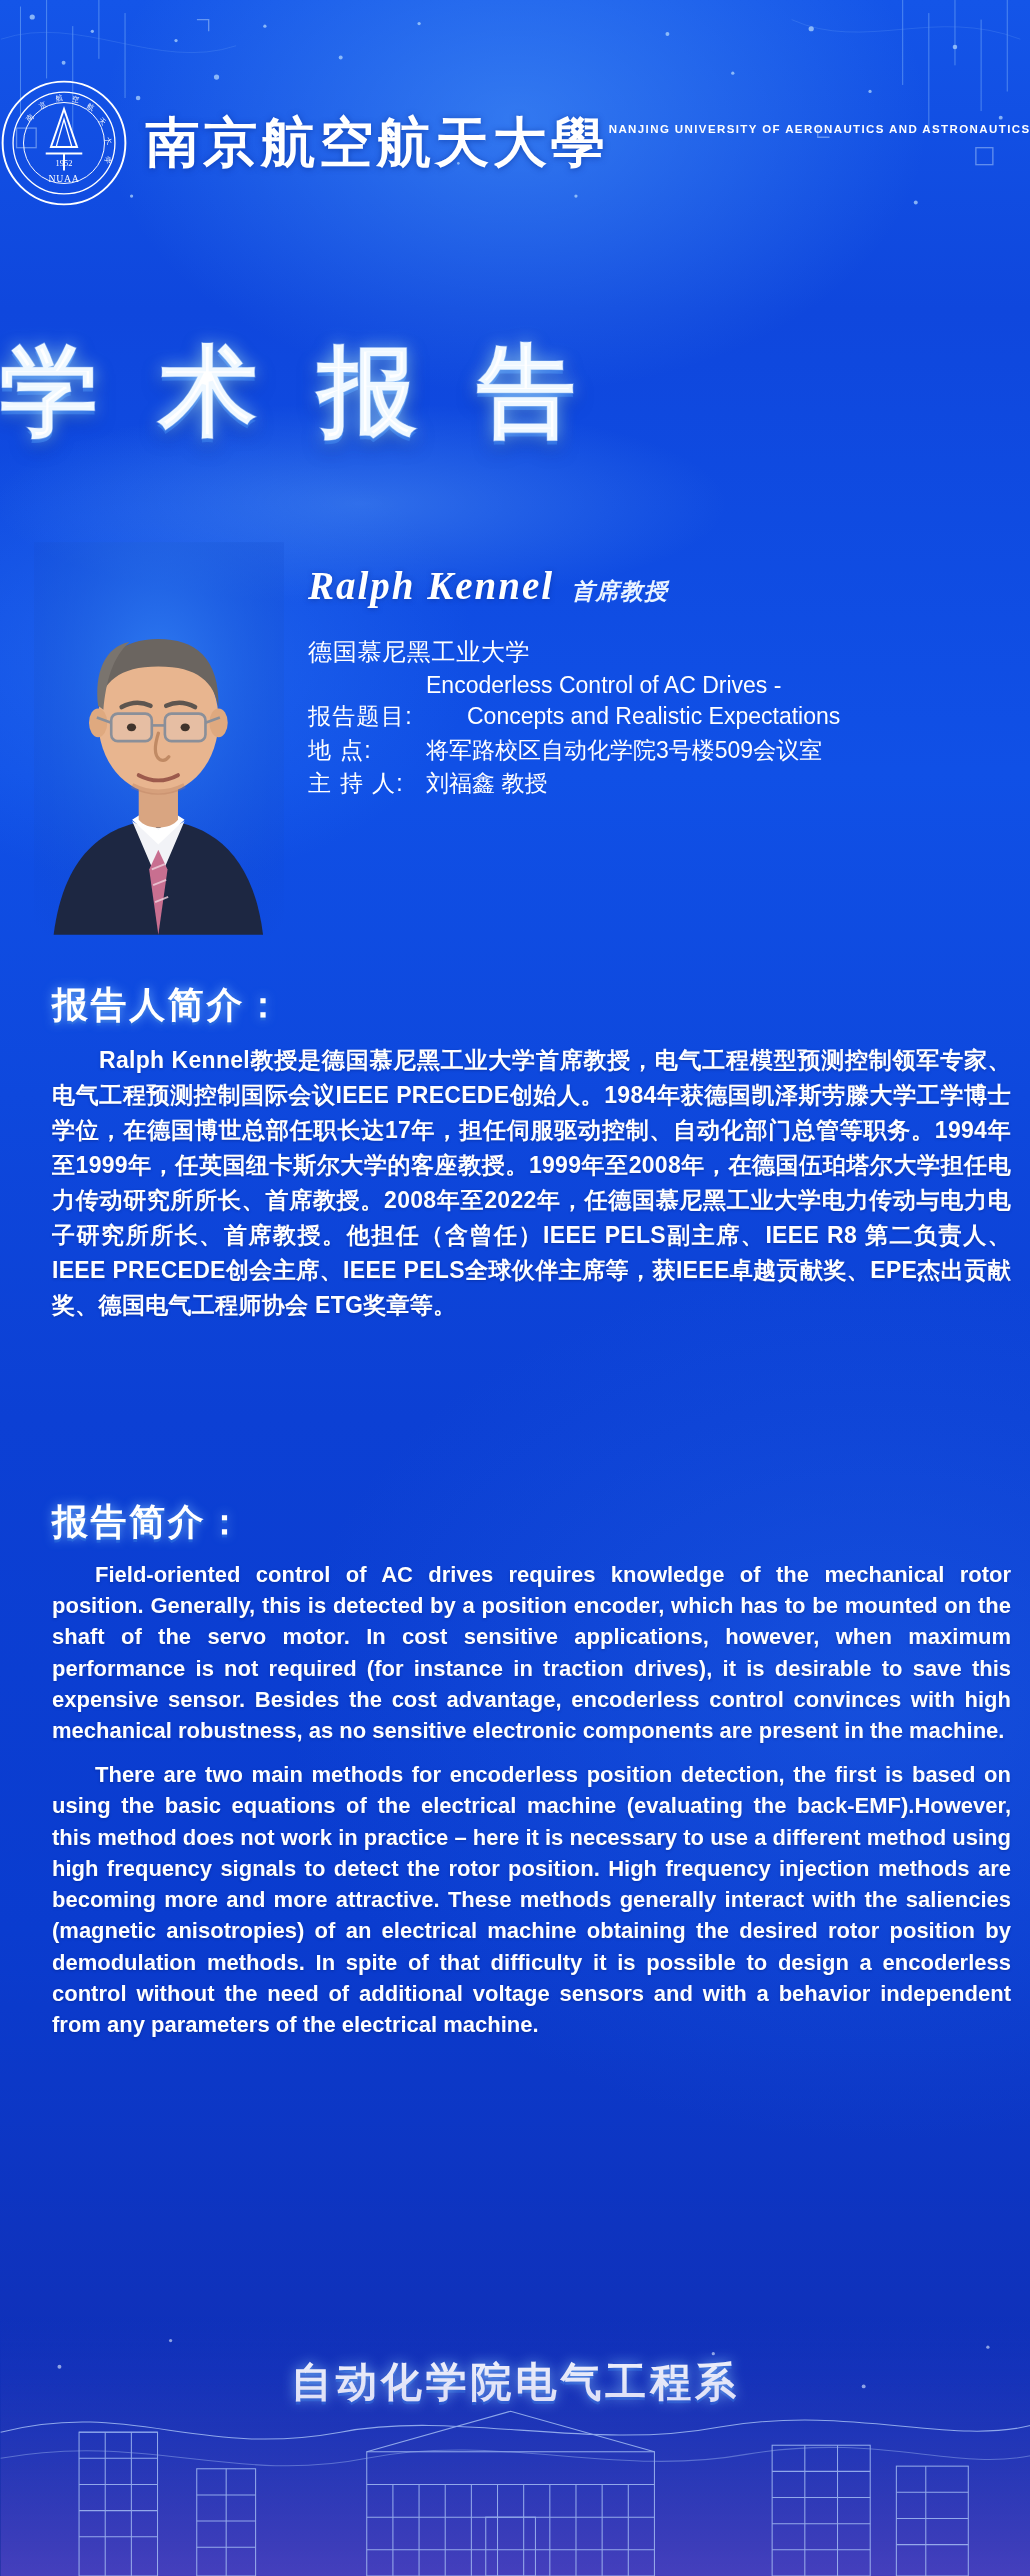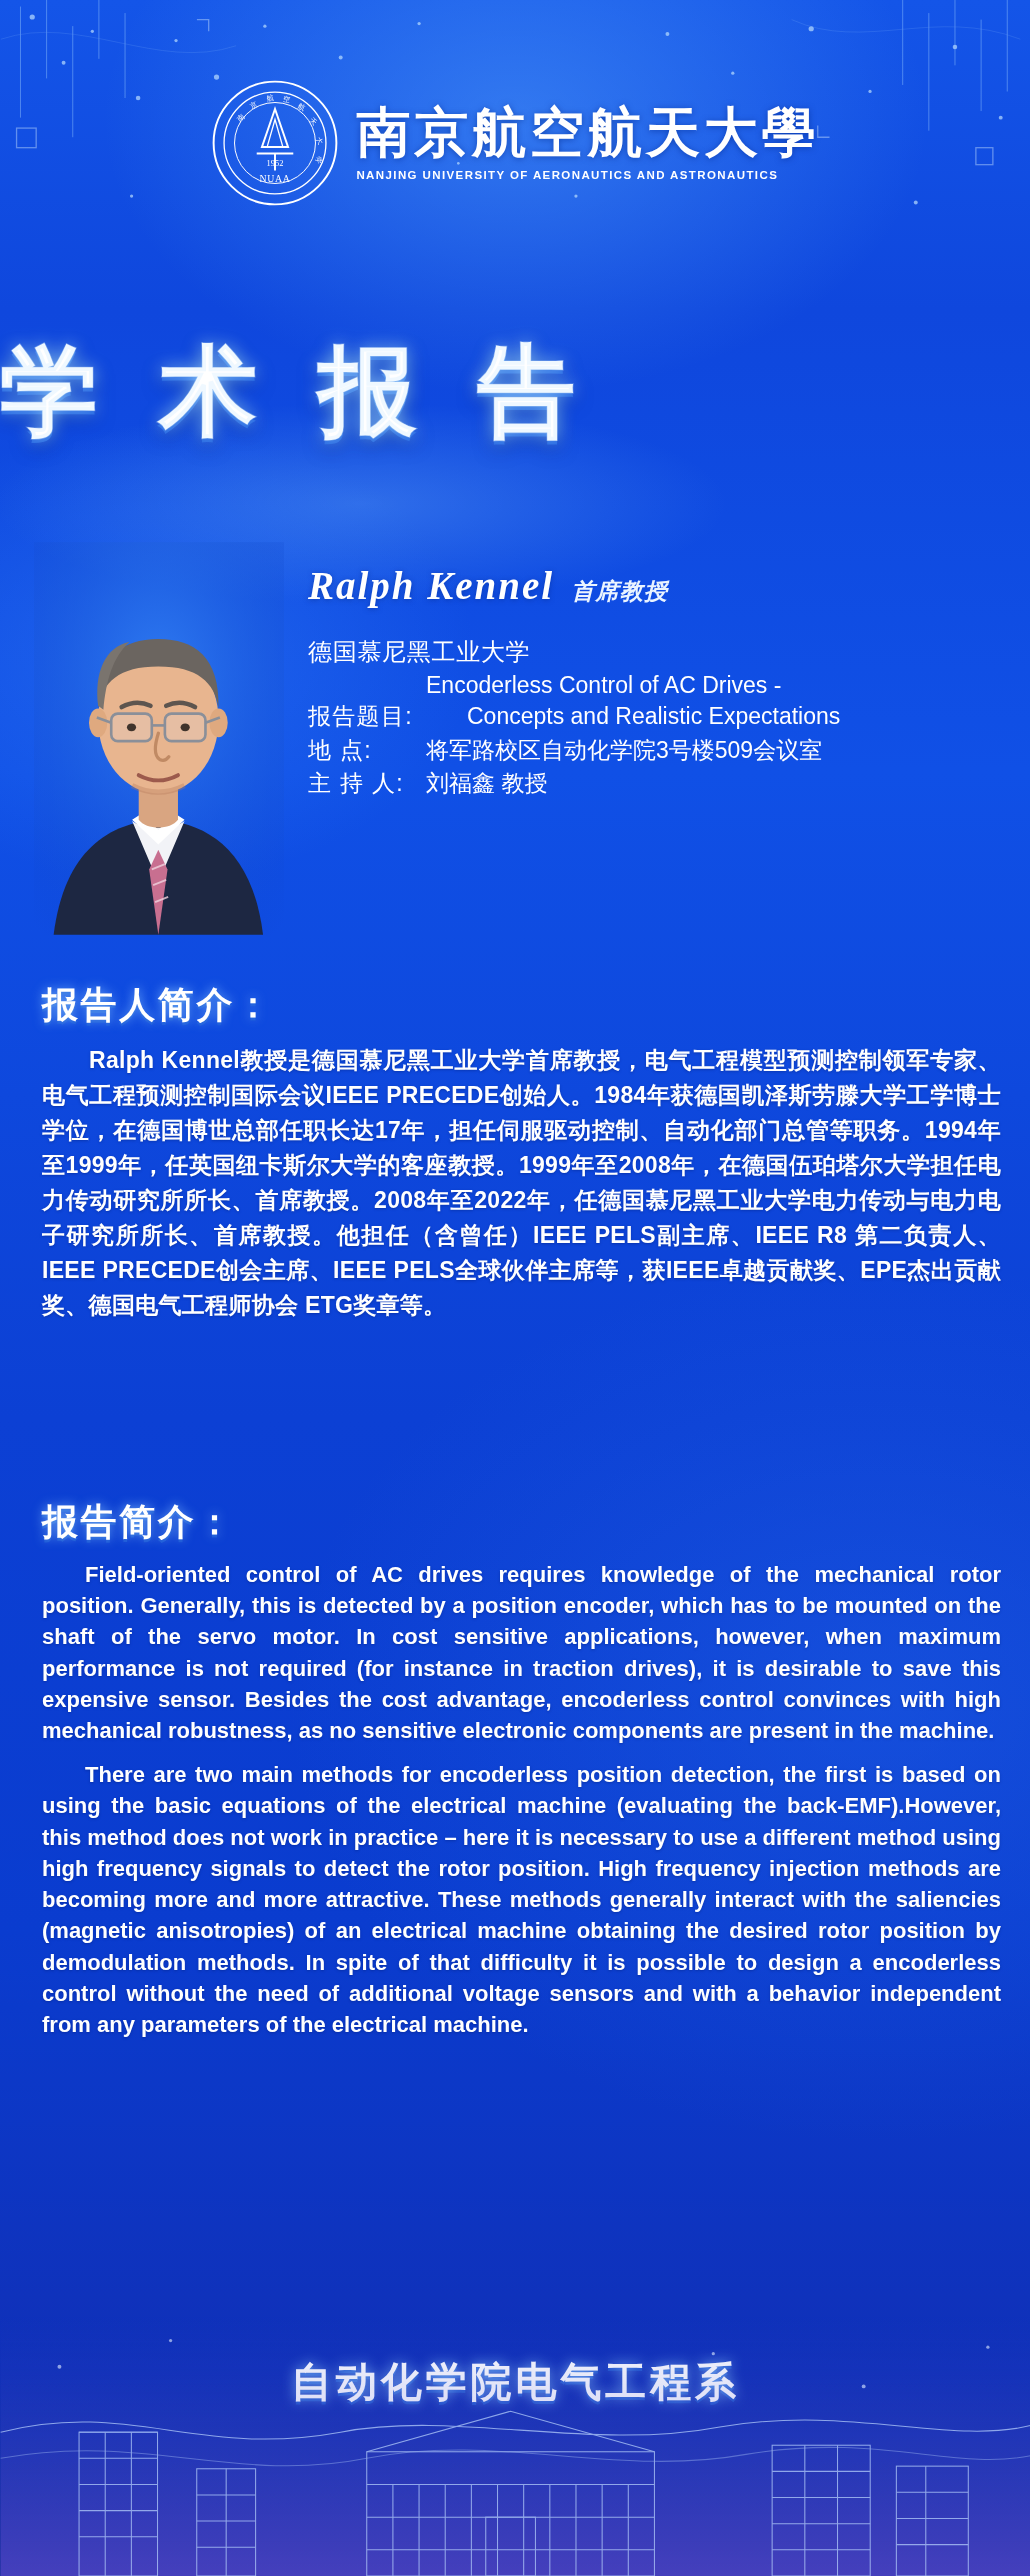--- a/index.html
+++ b/index.html
@@ -33,21 +33,21 @@
   }
 
   
   .header {
     position: absolute;
     top: 79px; left: 0; width: 1031px;
     display: flex; align-items: center; justify-content: center;
     gap: 17px;
   }
   .seal { width: 128px; height: 128px; position: relative; flex: 0 0 auto; }
-  .univ-names { display: flex; flex-direction: column; align-items: flex-start; }
+  .univ-names { display: flex; flex-direction: row; align-items: flex-start; }
   .univ-cn {
     font-family: "Liberation Serif", serif;
     font-weight: 700;
     font-size: 54px;
     letter-spacing: 3.9px;
     color: #ffffff;
     text-shadow: 0 1.3px 6.5px rgba(0,40,140,0.55);
     line-height: 1.05;
     white-space: nowrap;
   }
@@ -128,21 +128,21 @@
   .info-label {
     flex: 0 0 auto;
     width: 118px;
     letter-spacing: 1.3px;
     white-space: nowrap;
   }
   .info-value { flex: 1 1 auto; }
   .info-value .l2 { display: block; padding-left: 41px; }
 
   
-  .section { position: absolute; left: 42px; width: 959px; color: #ffffff; }
+  .section { position: absolute; left: 52px; width: 959px; color: #ffffff; }
   .sec-head {
     font-family: "Liberation Serif", serif;
     font-weight: 700;
     font-size: 36px;
     letter-spacing: 2.6px;
     color: #ffffff;
     text-shadow: 0 0 10.5px rgba(140,200,255,0.8), 0 2.6px 0 rgba(30,95,215,0.7);
   }
   .cn-body {
     margin-top: 13px;

